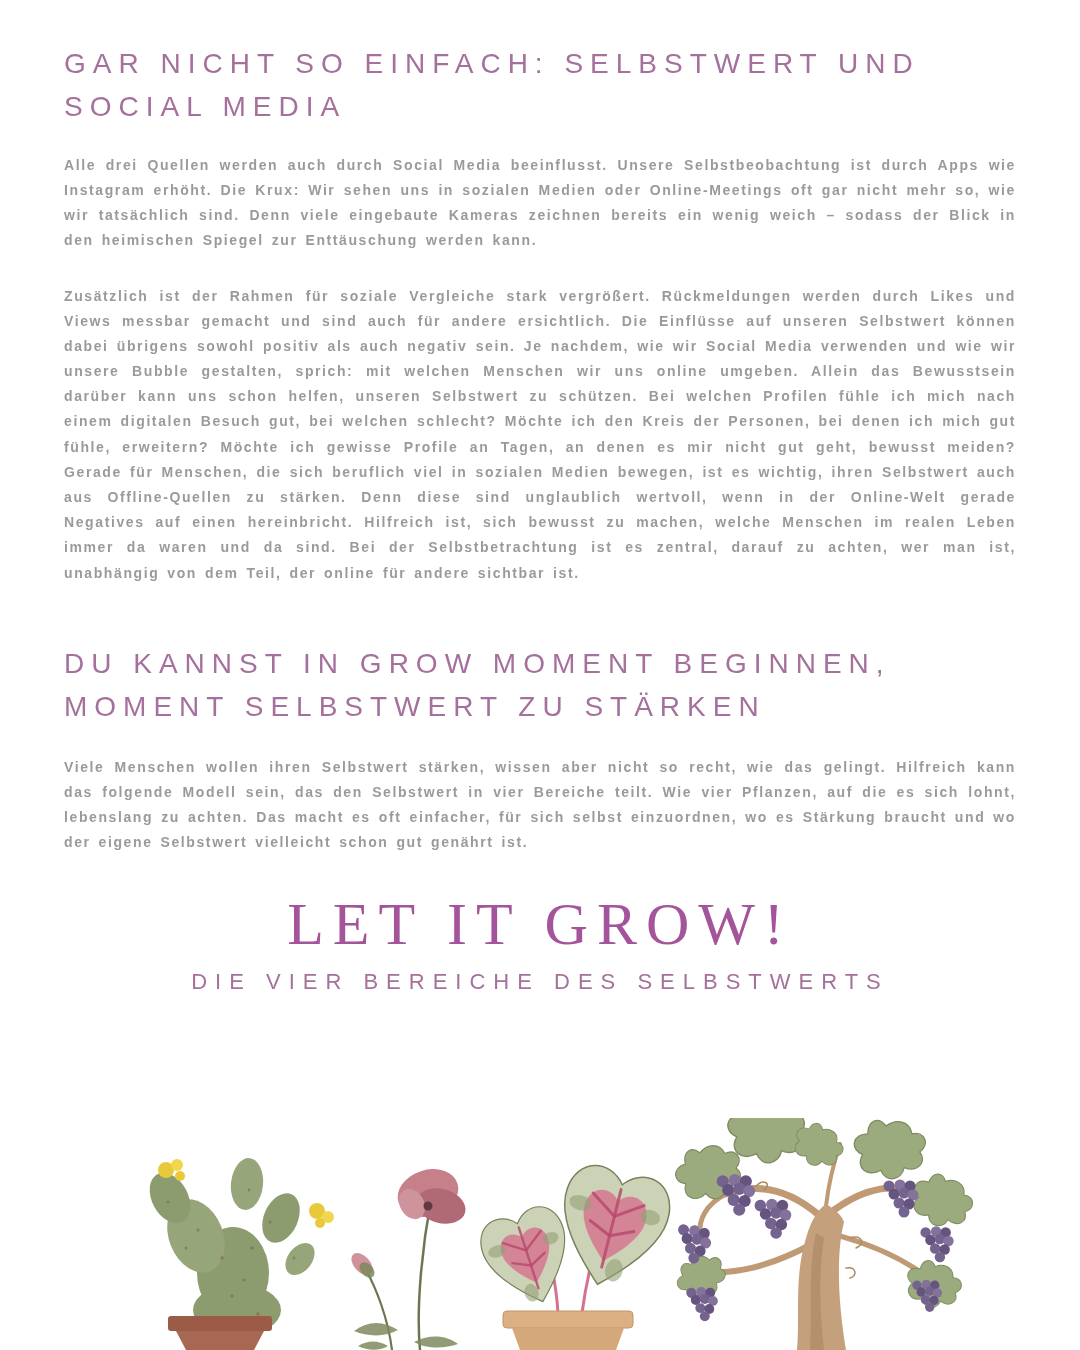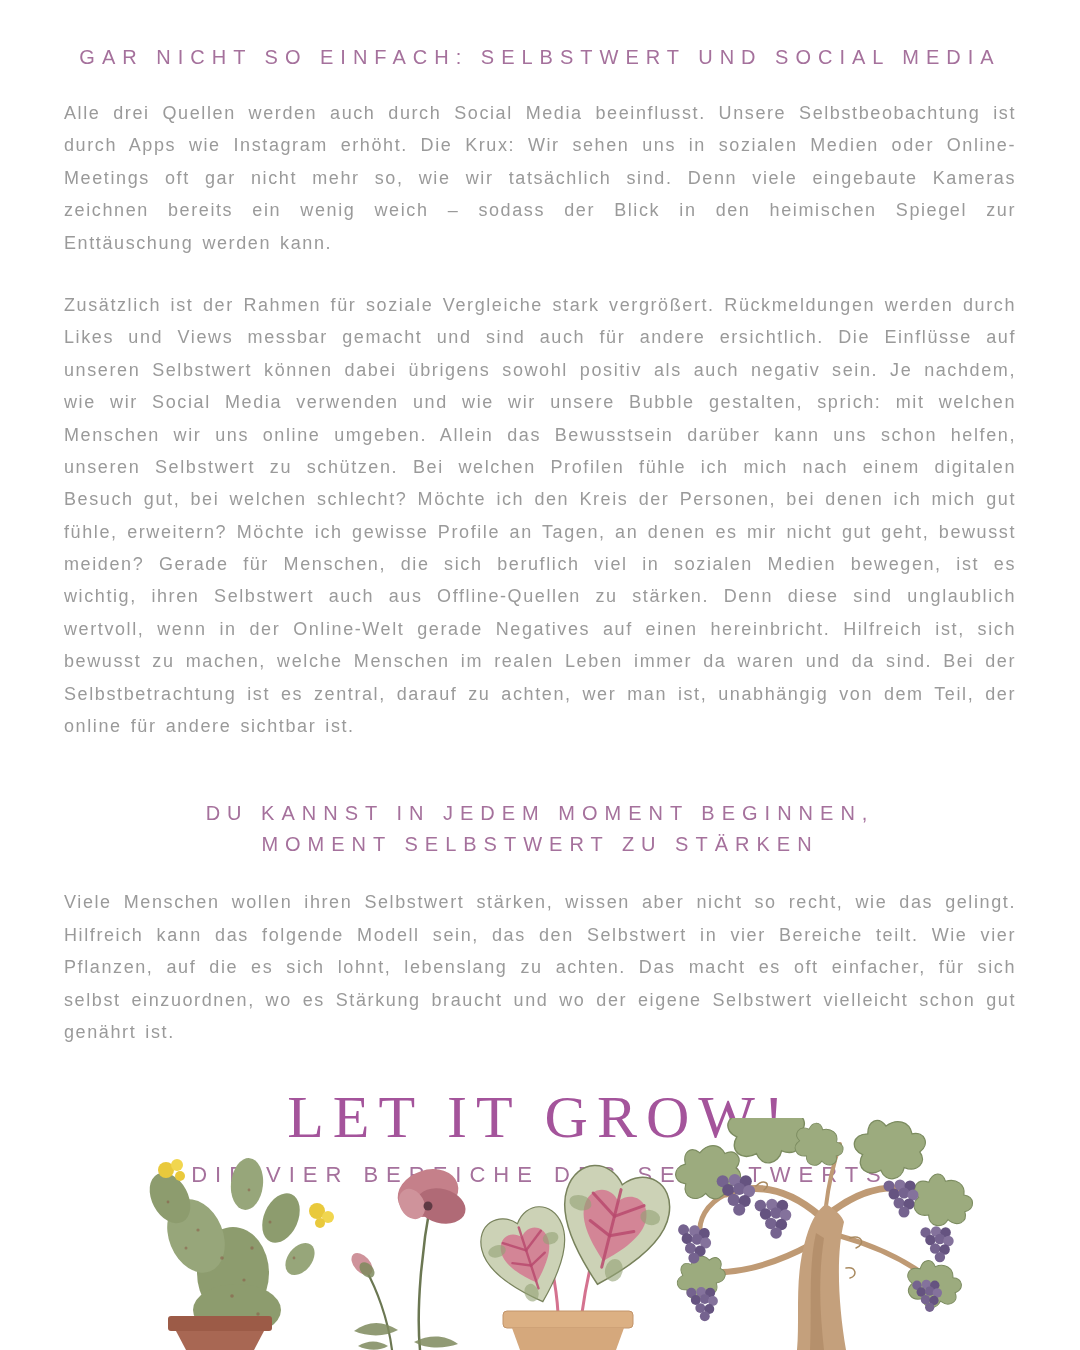--- a/index.html
+++ b/index.html
@@ -12,36 +12,37 @@
     font-family: "Liberation Sans", sans-serif;
   }
   .page {
     box-sizing: border-box;
     padding: 42px 64px 0 64px;
     height: 100%;
   }
   .kicker {
     margin: 0 0 24px 0;
     color: var(--accent, #a5719c);
-    font-size: 20px;
+    font-size: 28px;
     font-weight: 400;
     letter-spacing: 7px;
-    text-align: center;
+    text-align: left;
     line-height: 1.55;
   }
   .kicker .line { display: block; }
   .body-para {
     margin: 0 0 30px 0;
     color: var(--body-text, #9a9a9a);
-    font-size: 18px;
+    font-size: 14px;
     letter-spacing: 1.6px;
     word-spacing: 2.5px;
     line-height: 1.8;
     text-align: justify;
     hyphens: none;
+    font-weight: bold;
   }
   .body-para.last { margin-bottom: 56px; }
   .mid-heading { margin: 42px 0 26px 0; }
   .lead-line {
     margin: 0 0 28px 0;
     color: var(--body-text, #9a9a9a);
     font-size: 18px;
     letter-spacing: 1.6px;
     word-spacing: 2.5px;
     line-height: 1.8;
@@ -105,21 +106,21 @@
 <div class="canvas">
   <div class="page">
 
     <h2 class="kicker">GAR NICHT SO EINFACH: SELBSTWERT UND SOCIAL MEDIA</h2>
 
     <p class="body-para">Alle drei Quellen werden auch durch Social Media beeinflusst. Unsere Selbstbeobachtung ist durch Apps wie Instagram erhöht. Die Krux: Wir sehen uns in sozialen Medien oder Online-Meetings oft gar nicht mehr so, wie wir tatsächlich sind. Denn viele eingebaute Kameras zeichnen bereits ein wenig weich – sodass der Blick in den heimischen Spiegel zur Enttäuschung werden kann.</p>
 
     <p class="body-para last">Zusätzlich ist der Rahmen für soziale Vergleiche stark vergrößert. Rückmeldungen werden durch Likes und Views messbar gemacht und sind auch für andere ersichtlich. Die Einflüsse auf unseren Selbstwert können dabei übrigens sowohl positiv als auch negativ sein. Je nachdem, wie wir Social Media verwenden und wie wir unsere Bubble gestalten, sprich: mit welchen Menschen wir uns online umgeben. Allein das Bewusstsein darüber kann uns schon helfen, unseren Selbstwert zu schützen. Bei welchen Profilen fühle ich mich nach einem digitalen Besuch gut, bei welchen schlecht? Möchte ich den Kreis der Personen, bei denen ich mich gut fühle, erweitern? Möchte ich gewisse Profile an Tagen, an denen es mir nicht gut geht, bewusst meiden? Gerade für Menschen, die sich beruflich viel in sozialen Medien bewegen, ist es wichtig, ihren Selbstwert auch aus Offline-Quellen zu stärken. Denn diese sind unglaublich wertvoll, wenn in der Online-Welt gerade Negatives auf einen hereinbricht. Hilfreich ist, sich bewusst zu machen, welche Menschen im realen Leben immer da waren und da sind. Bei der Selbstbetrachtung ist es zentral, darauf zu achten, wer man ist, unabhängig von dem Teil, der online für andere sichtbar ist.</p>
 
     <h2 class="kicker mid-heading">
-      <span class="line">DU KANNST IN JEDEM MOMENT BEGINNEN,</span>
+      <span class="line">DU KANNST IN GROW MOMENT BEGINNEN,</span>
       <span class="line">MOMENT SELBSTWERT ZU STÄRKEN</span>
     </h2>
 
 
     <p class="body-para">Viele Menschen wollen ihren Selbstwert stärken, wissen aber nicht so recht, wie das gelingt. Hilfreich kann das folgende Modell sein, das den Selbstwert in vier Bereiche teilt. Wie vier Pflanzen, auf die es sich lohnt, lebenslang zu achten. Das macht es oft einfacher, für sich selbst einzuordnen, wo es Stärkung braucht und wo der eigene Selbstwert vielleicht schon gut genährt ist.</p>
 
     <h1 class="big-title">LET IT GROW!</h1>
 
     <h3 class="subtitle">DIE VIER BEREICHE DES SELBSTWERTS</h3>
   </div>

